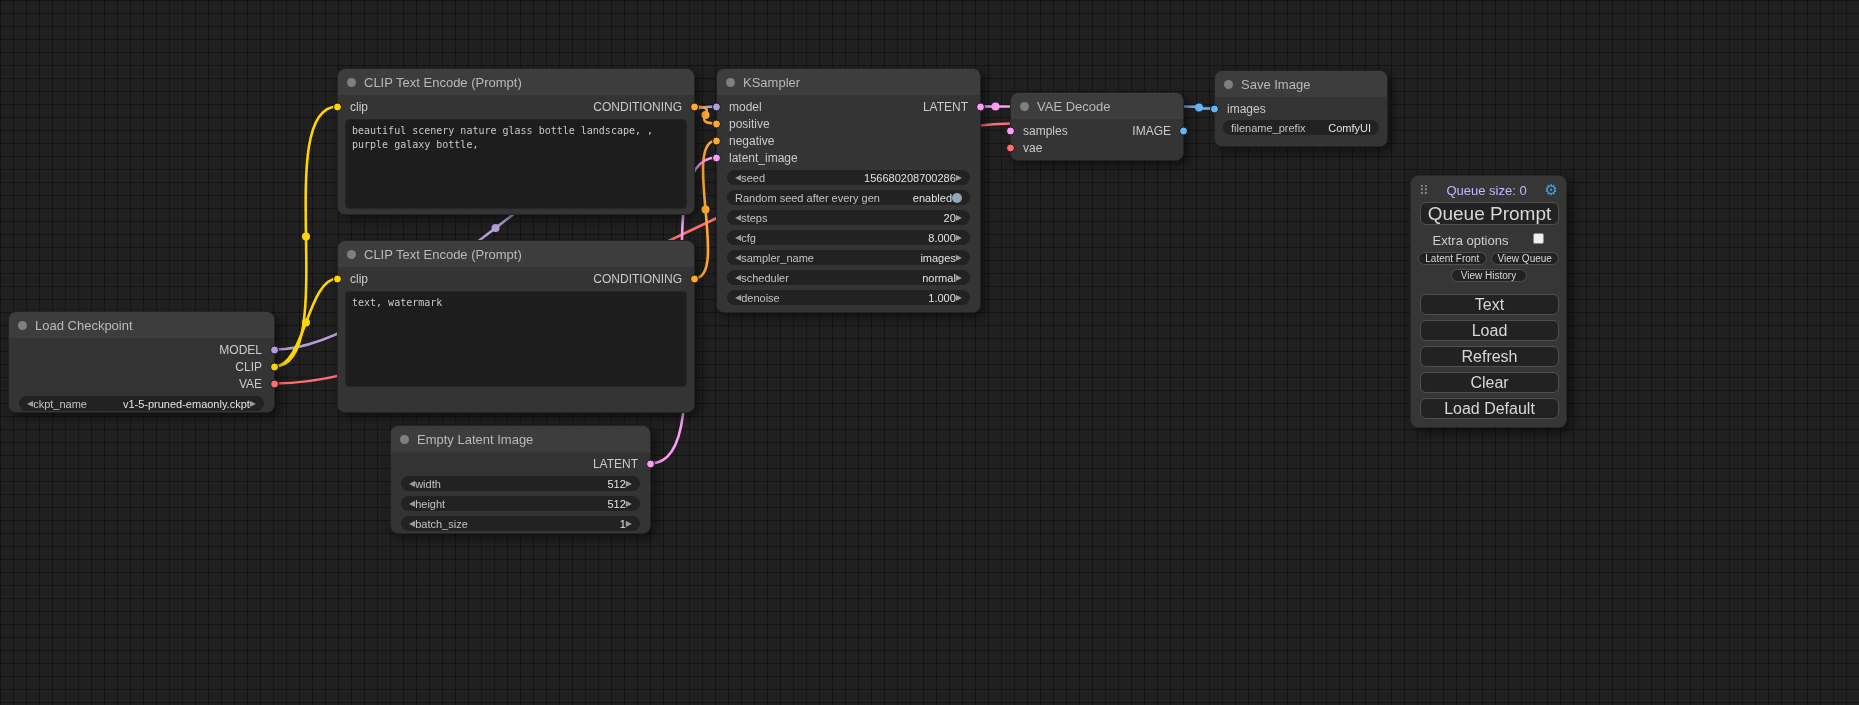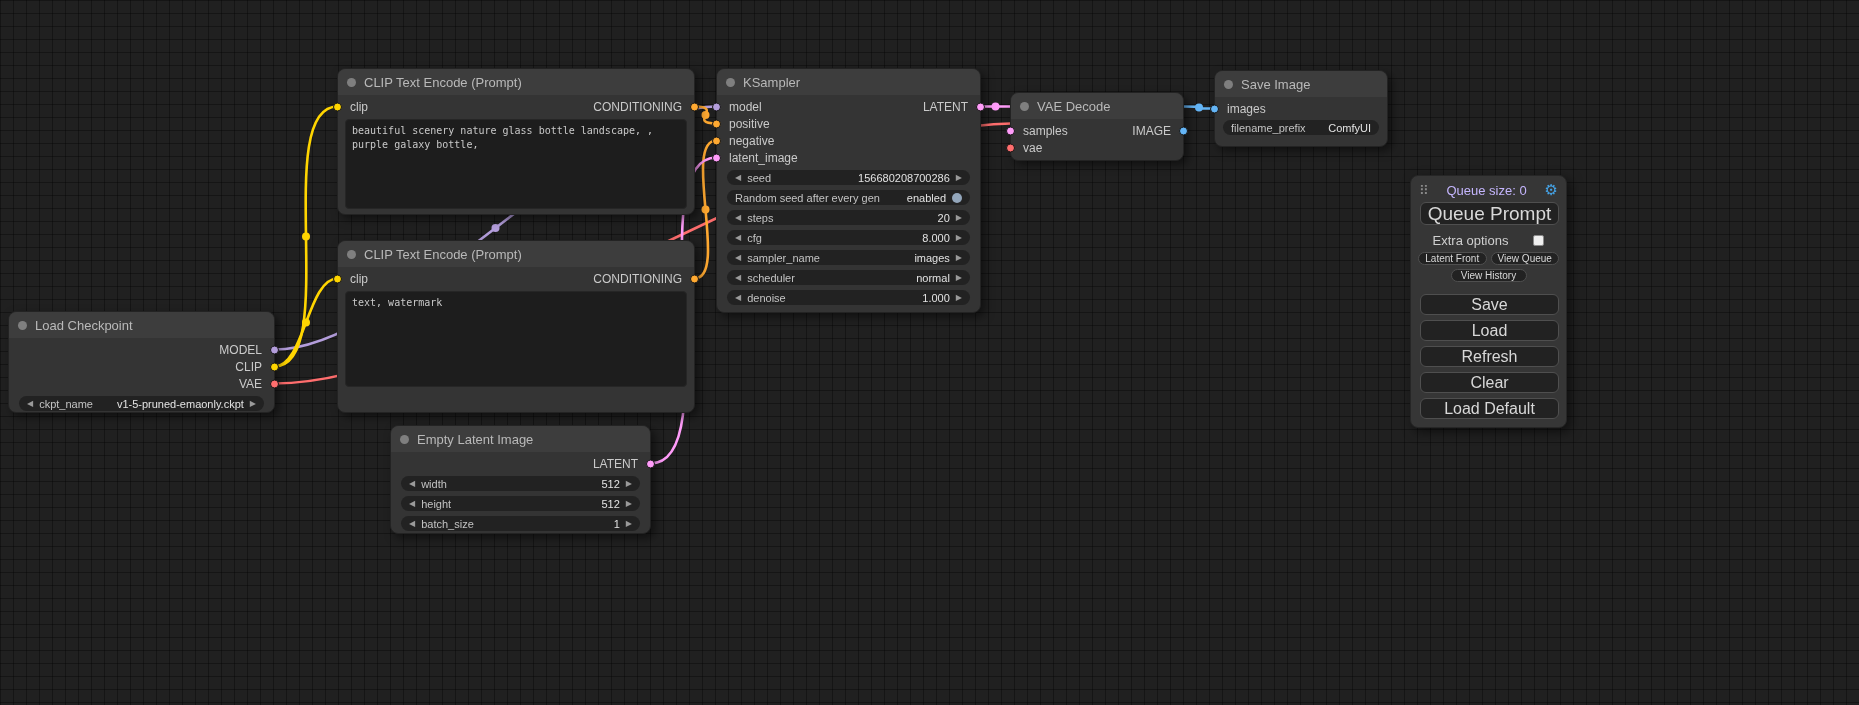--- a/index.html
+++ b/index.html
@@ -63,21 +63,21 @@
     font-family:"DejaVu Sans Mono", monospace;
     font-size:10px; line-height:1.4; color:#c9c9c9;
     overflow:hidden;
   }
 
   .widgets { display:flex; flex-direction:column; gap:5px; margin-top:4px; }
   .widget {
     height:15px; margin:0 10px;
     background:#222; border-radius:8px;
     display:flex; align-items:center;
-    padding:0 8px; gap:6px;
+    padding:0 8px; gap:0;
     font-size:11px; color:#c3c3c3;
     white-space:nowrap;
   }
   .widget .spacer { flex:1; }
   .widget .wvalue { color:#e2e2e2; }
   .widget .arrow { color:#9a9a9a; font-size:8px; line-height:1; }
   .toggle-knob { width:10px; height:10px; border-radius:50%; background:#93a6bb; flex:0 0 auto; }
 
   
   #menu {
@@ -94,21 +94,21 @@
   .gear { color:#45a3e6; font-size:15px; cursor:pointer; }
 
   .btn {
     display:block;
     background:#222; color:#d8d8d8;
     border:1px solid #4f4f4f; border-radius:6px;
     font-family:inherit;
     cursor:pointer; text-align:center;
   }
   .btn-queue { margin:3px 9px 0 9px; width:139px; height:23px; font-size:19px; }
-  .extra-options { display:flex; align-items:center; justify-content:center; gap:25px; margin-top:8px; color:#cfcfcf; font-size:13px; height:14px; }
+  .extra-options { display:flex; justify-content:center; gap:25px; margin-top:8px; color:#cfcfcf; font-size:13px; height:14px; }
   .checkbox { width:11px; height:11px; background:#efefef; border:1px solid #8a8a8a; border-radius:2px; }
   .small-row { display:flex; gap:4px; margin:5px 7px 0 7px; }
   .btn-small { flex:1; height:13px; font-size:10px; border-radius:7px; line-height:10px; padding:0; }
   .btn-history { margin:4px auto 0 auto; width:76px; height:13px; font-size:10px; border-radius:7px; line-height:10px; display:block; }
   .btn-big { margin:5px 9px 0 9px; width:139px; height:21px; font-size:16px; }
   .btn-big:first-of-type { margin-top:0; }
   .big-group { margin-top:12px; }
 </style>
 </head>
 <body>
@@ -368,20 +368,20 @@
     <div class="extra-options">
       <span>Extra options</span>
       <span class="checkbox"></span>
     </div>
     <div class="small-row">
       <button class="btn btn-small">Latent Front</button>
       <button class="btn btn-small">View Queue</button>
     </div>
     <button class="btn btn-history">View History</button>
     <div class="big-group">
-      <button class="btn btn-big">Save</button>
+      <button class="btn btn-big">Text</button>
       <button class="btn btn-big">Load</button>
       <button class="btn btn-big">Refresh</button>
       <button class="btn btn-big">Clear</button>
       <button class="btn btn-big">Load Default</button>
     </div>
   </div>
 </div>
 
 </body></html>

